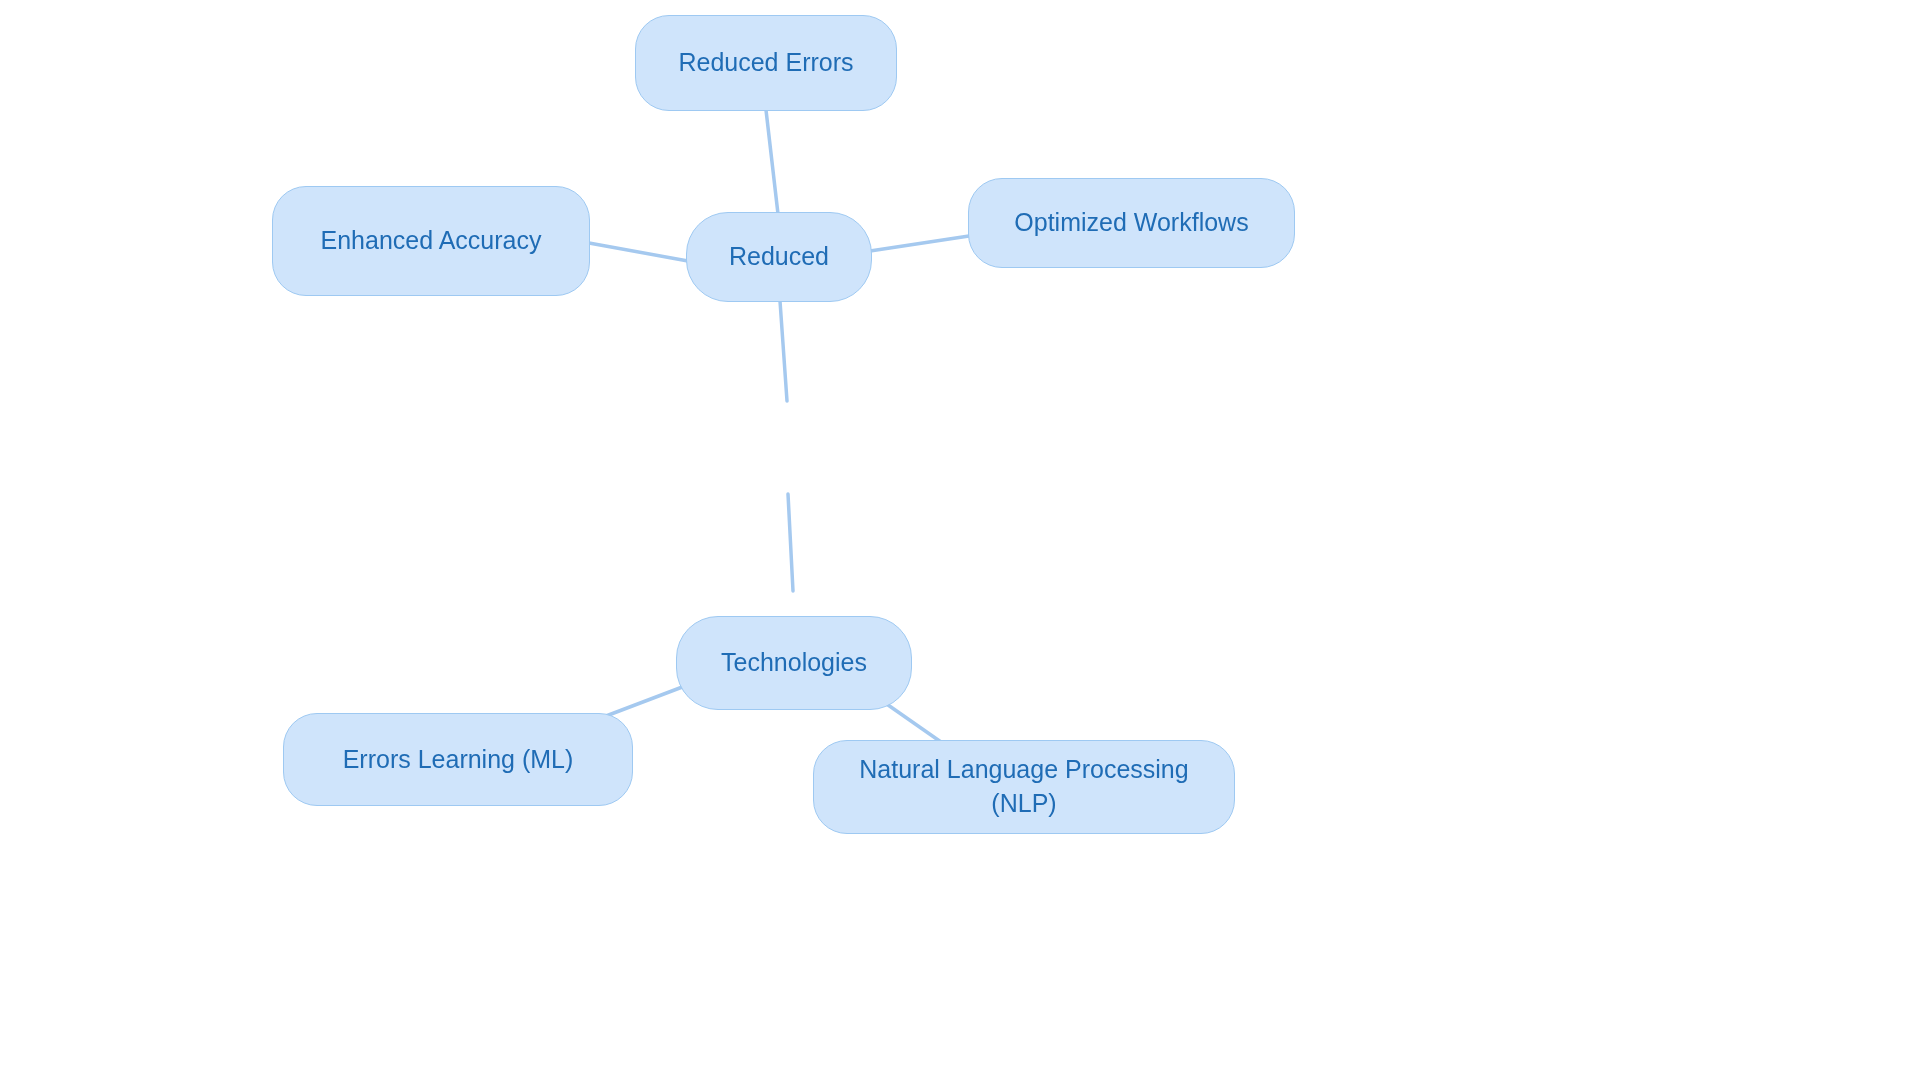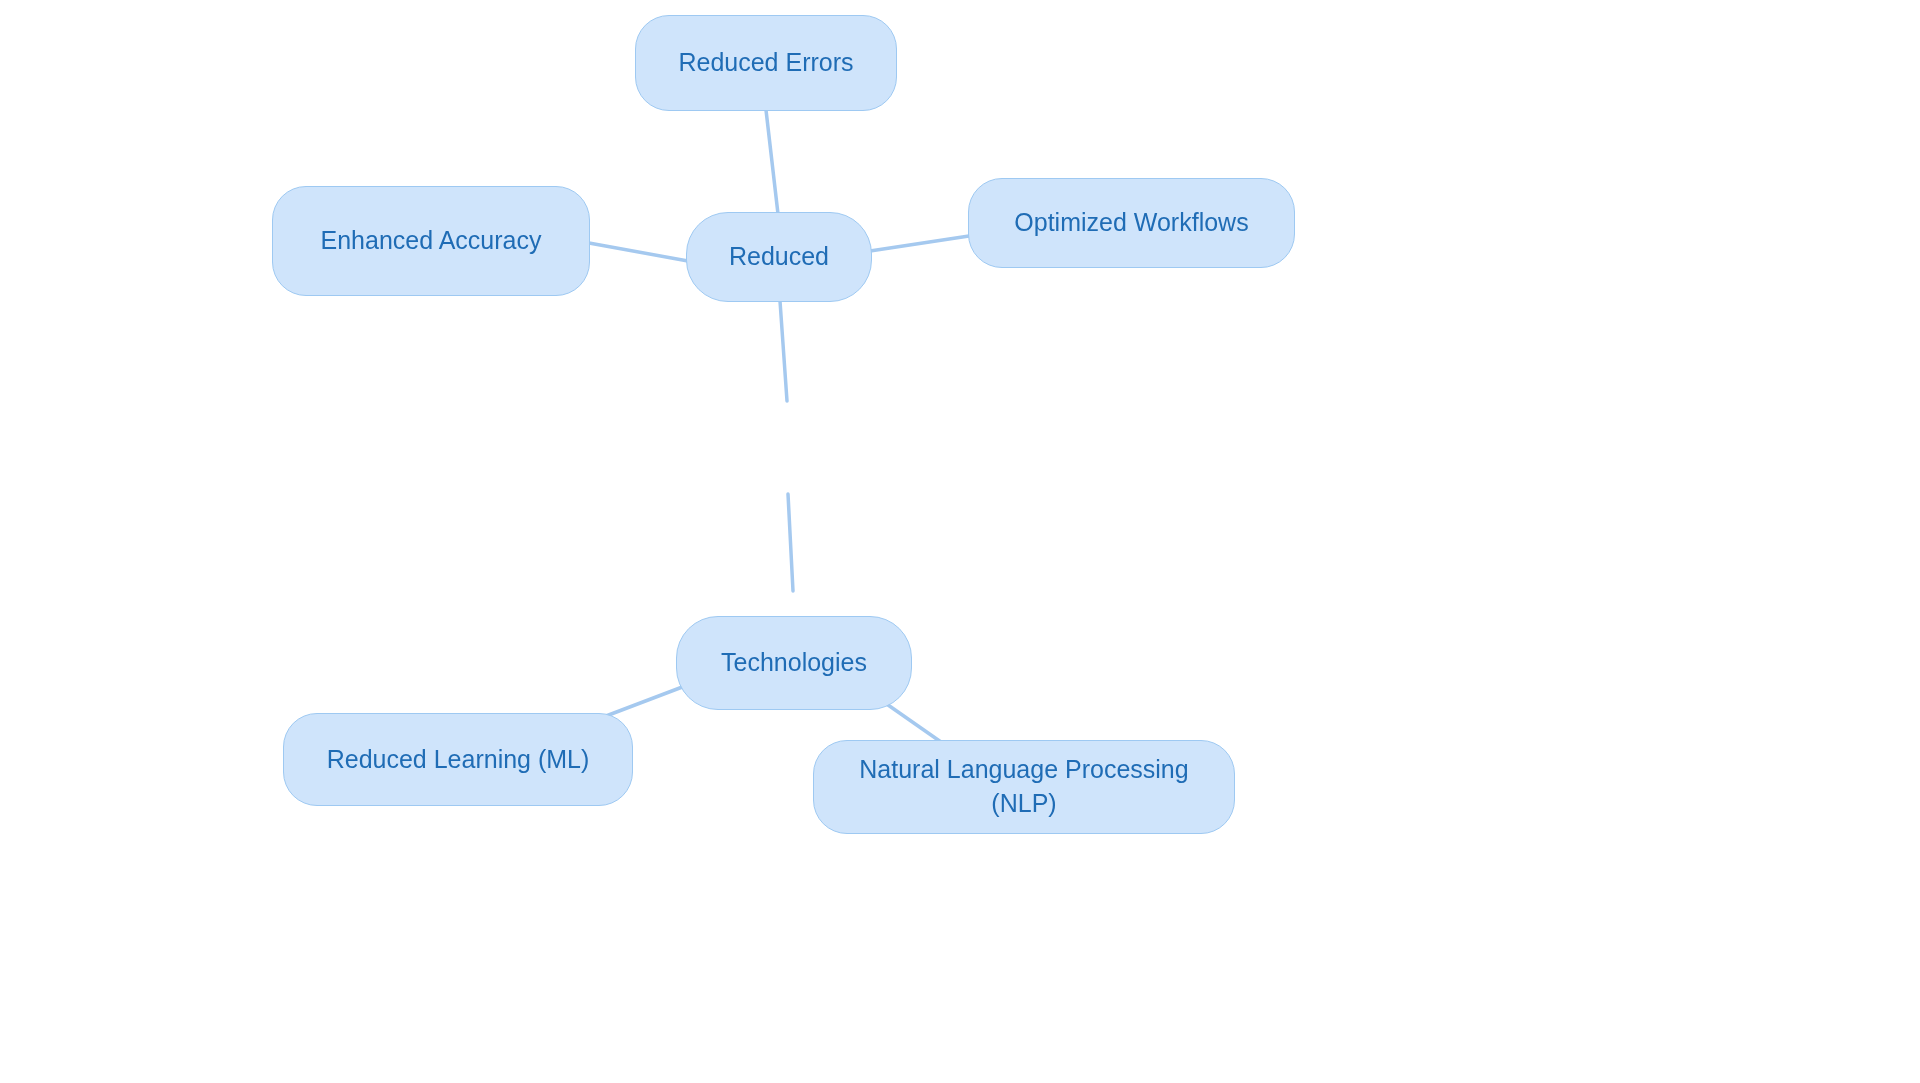--- a/index.html
+++ b/index.html
@@ -91,20 +91,20 @@
   <div class="node n-workflows">
     <span>Optimized Workflows</span>
   </div>
 
 
   <div class="node n-tech">
     <span>Technologies</span>
   </div>
 
   <div class="node n-ml">
-    <span>Reduced Learning (ML)</span>
+    <span>Errors Learning (ML)</span>
   </div>
 
   <div class="node n-nlp">
     <span>Natural Language Processing (NLP)</span>
   </div>
 
 </div>
 
 </body></html>

